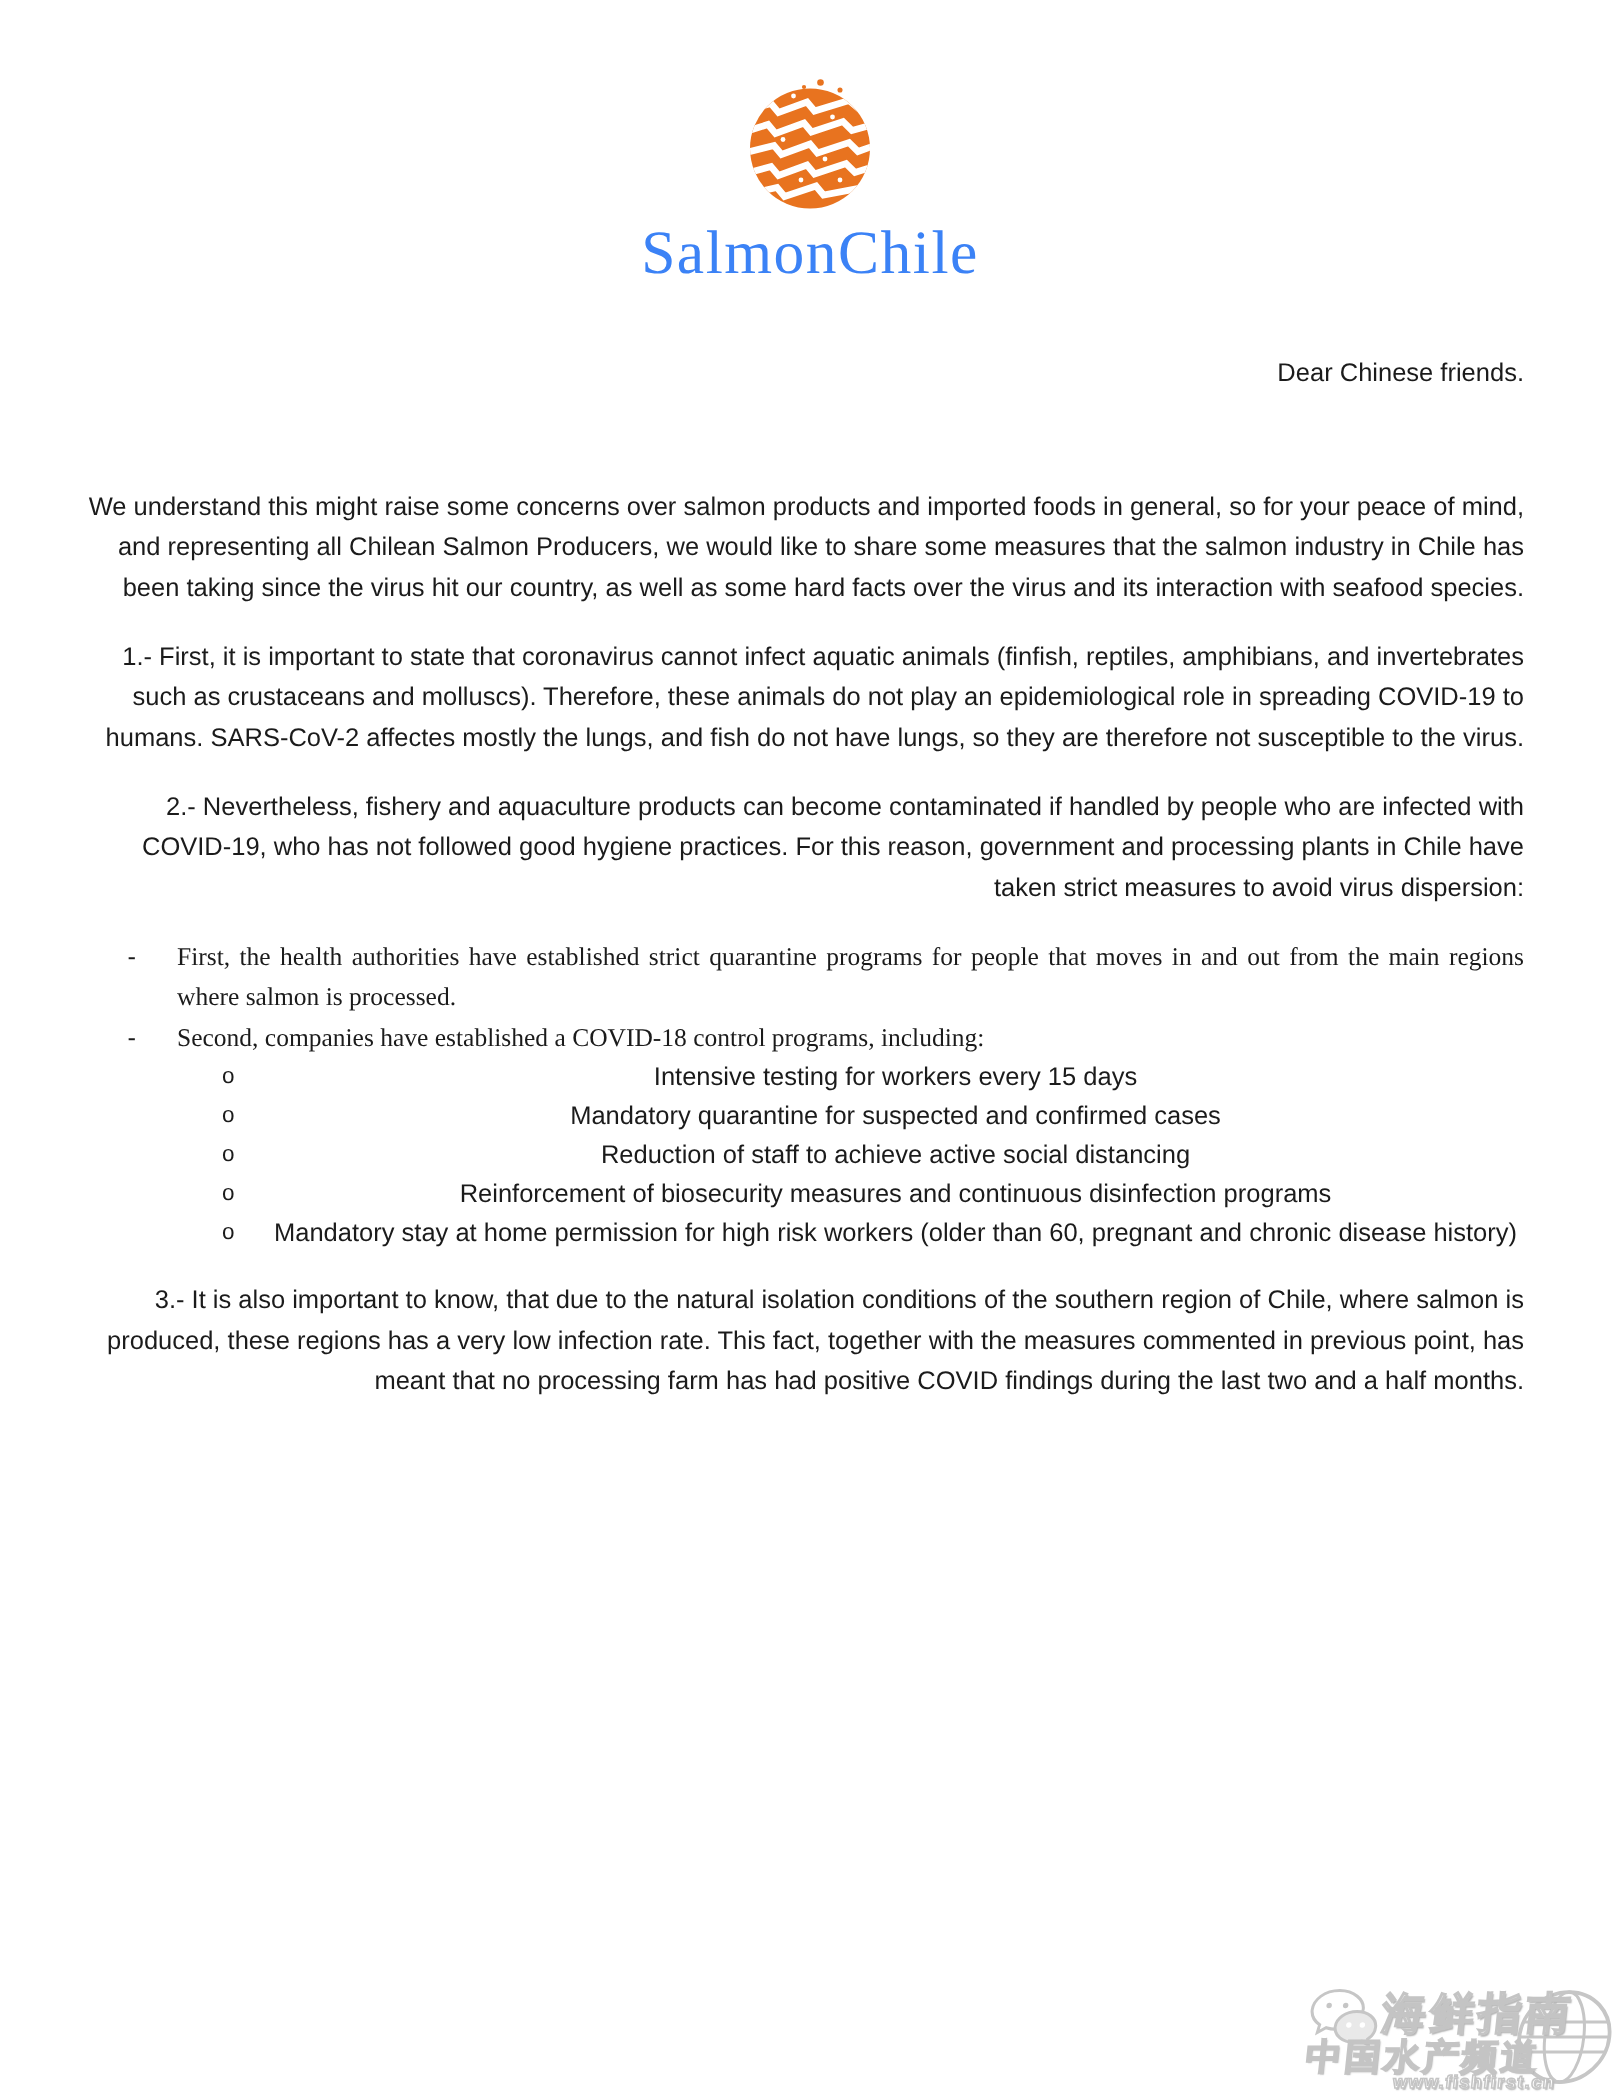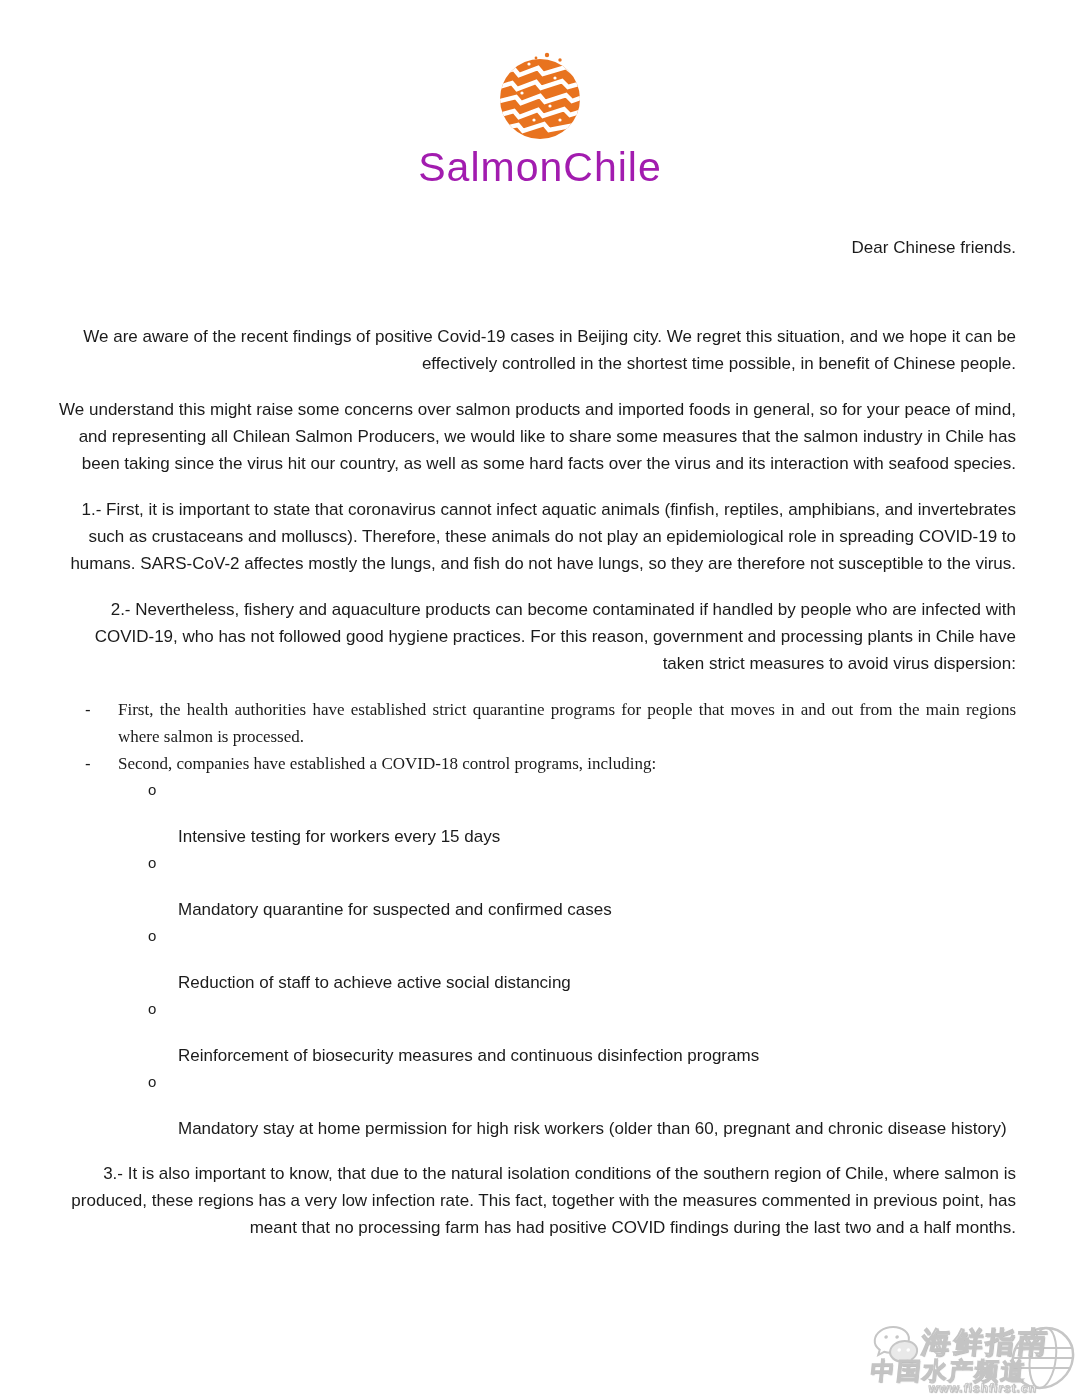--- a/index.html
+++ b/index.html
@@ -15,44 +15,44 @@
     overflow: hidden;
   }
   
   .logo-block {
     padding-top: 52px;
     text-align: center;
   }
   .logo-mark { display: inline-block; }
   .brand-name {
     margin-top: 3px;
-    font-family: Liberation Sans, sans-serif;
+    font-family: Liberation Serif, serif;
     font-size: 41px;
     letter-spacing: 1px;
-    color: #a21caf;
+    color: #3b82f6;
     line-height: 1.0;
   }
   
   .content {
     margin: 46px 64px 0 51px;
     font-size: 17px;
     line-height: 27px;
     text-align: justify;
   }
   .content p { margin-bottom: 19px; text-align: right; }
   .salutation { margin-bottom: 62px !important; text-align: left; }
   ul { list-style: none; }
   .dash-list { margin-left: 34px; }
   .dash-list li { display: flex; }
   .dash-list .marker { flex: 0 0 33px; }
   .dash-list .li-text { flex: 1; text-align: justify; font-family: Liberation Serif, serif; }
   .circle-list { margin-left: 97px; margin-bottom: 18px; }
   .circle-list li { display: flex; line-height: 26px; }
   .circle-list .marker { flex: 0 0 30px; font-size: 15px; }
-  .circle-list .li-text { flex: 1; text-align: left; margin-top: 47px; }
+  .circle-list .li-text { flex: 1; text-align: center; }
   
   .watermark {
     position: absolute;
     right: 4px;
     bottom: 0px;
     width: 212px;
     height: 80px;
     transform: skewX(-6deg);
     color: #ffffff;
     -webkit-text-stroke: 1px #c4c4c4;
@@ -111,21 +111,20 @@
           <circle cx="62" cy="68" r="1.6"></circle>
         </g>
       </svg>
     </span>
     <div class="brand-name">SalmonChile</div>
   </header>
 
   <main class="content">
     <p class="salutation">Dear Chinese friends.</p>
 
-    <p>We are aware of the recent findings of positive Covid-19 cases in Beijing city. We regret this situation, and we hope it can be effectively controlled in the shortest time possible, in benefit of Chinese people.</p>
     <p>We understand this might raise some concerns over salmon products and imported foods in general, so for your peace of mind, and representing all Chilean Salmon Producers, we would like to share some measures that the salmon industry in Chile has been taking since the virus hit our country, as well as some hard facts over the virus and its interaction with seafood species.</p>
     <p>1.- First, it is important to state that coronavirus cannot infect aquatic animals (finfish, reptiles, amphibians, and invertebrates such as crustaceans and molluscs). Therefore, these animals do not play an epidemiological role in spreading COVID-19 to humans. SARS-CoV-2 affectes mostly the lungs, and fish do not have lungs, so they are therefore not susceptible to the virus.</p>
     <p>2.- Nevertheless, fishery and aquaculture products can become contaminated if handled by people who are infected with COVID-19, who has not followed good hygiene practices. For this reason, government and processing plants in Chile have taken strict measures to avoid virus dispersion:</p>
 
     <ul class="dash-list">
       <li>
         <span class="marker">-</span>
         <span class="li-text">First, the health authorities have established strict quarantine programs for people that moves in and out from the main regions where salmon is processed.</span>
       </li>
       <li>

